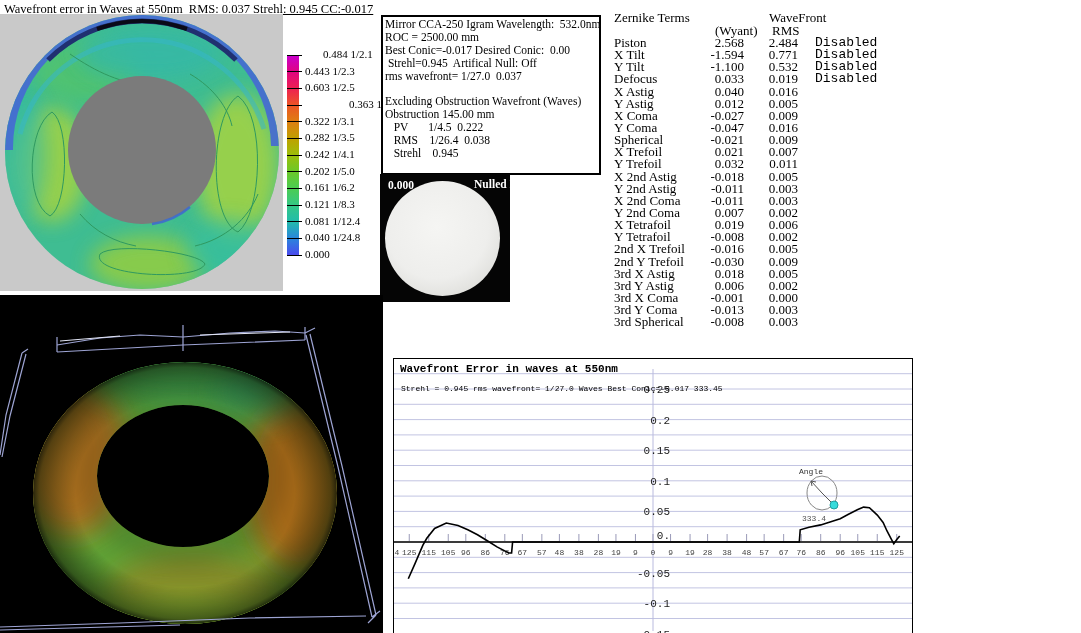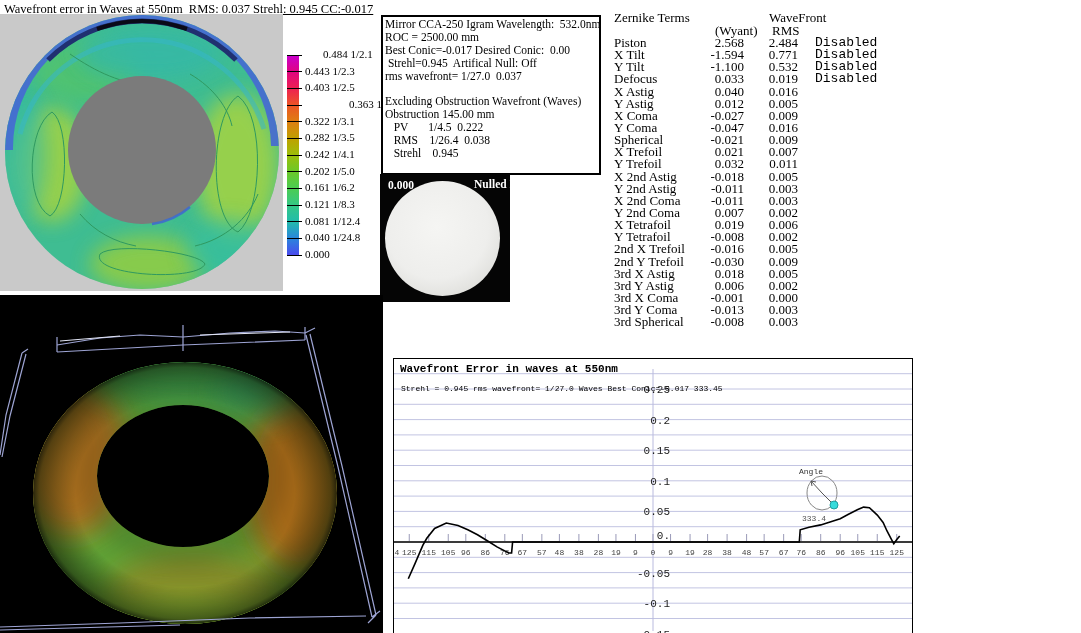--- a/index.html
+++ b/index.html
@@ -93,21 +93,21 @@
   </svg>
 </div>
 
 <div class="abs" id="legend">
   <div id="legend-bar" style="background: linear-gradient(rgb(200, 0, 208) 0%, rgb(224, 4, 130) 8.3%, rgb(238, 32, 82) 16.7%, rgb(236, 84, 38) 25%, rgb(222, 126, 18) 33.3%, rgb(192, 160, 0) 41.7%, rgb(156, 190, 10) 50%, rgb(108, 200, 40) 58.3%, rgb(75, 205, 82) 66.7%, rgb(53, 199, 133) 75%, rgb(34, 188, 171) 83.3%, rgb(43, 134, 220) 91.7%, rgb(75, 75, 238) 100%);"></div>
 <div class="legend-tick" style="top: 14.5px;"></div>
     <div class="legend-label" style="top: 9px; margin-left: 18px;">0.484 1/2.1</div>
     <div class="legend-tick" style="top: 31.1667px;"></div>
     <div class="legend-label" style="top: 25.6667px;">0.443 1/2.3</div>
     <div class="legend-tick" style="top: 47.8333px;"></div>
-    <div class="legend-label" style="top: 42.3333px;">0.403 1/2.5</div>
+    <div class="legend-label" style="top: 42.3333px;">0.603 1/2.5</div>
     <div class="legend-tick" style="top: 64.5px;"></div>
     <div class="legend-label" style="top: 59px; margin-left: 44px;">0.363 1/2.8</div>
     <div class="legend-tick" style="top: 81.1667px;"></div>
     <div class="legend-label" style="top: 75.6667px;">0.322 1/3.1</div>
     <div class="legend-tick" style="top: 97.8333px;"></div>
     <div class="legend-label" style="top: 92.3333px;">0.282 1/3.5</div>
     <div class="legend-tick" style="top: 114.5px;"></div>
     <div class="legend-label" style="top: 109px;">0.242 1/4.1</div>
     <div class="legend-tick" style="top: 131.167px;"></div>
     <div class="legend-label" style="top: 125.667px;">0.202 1/5.0</div>

